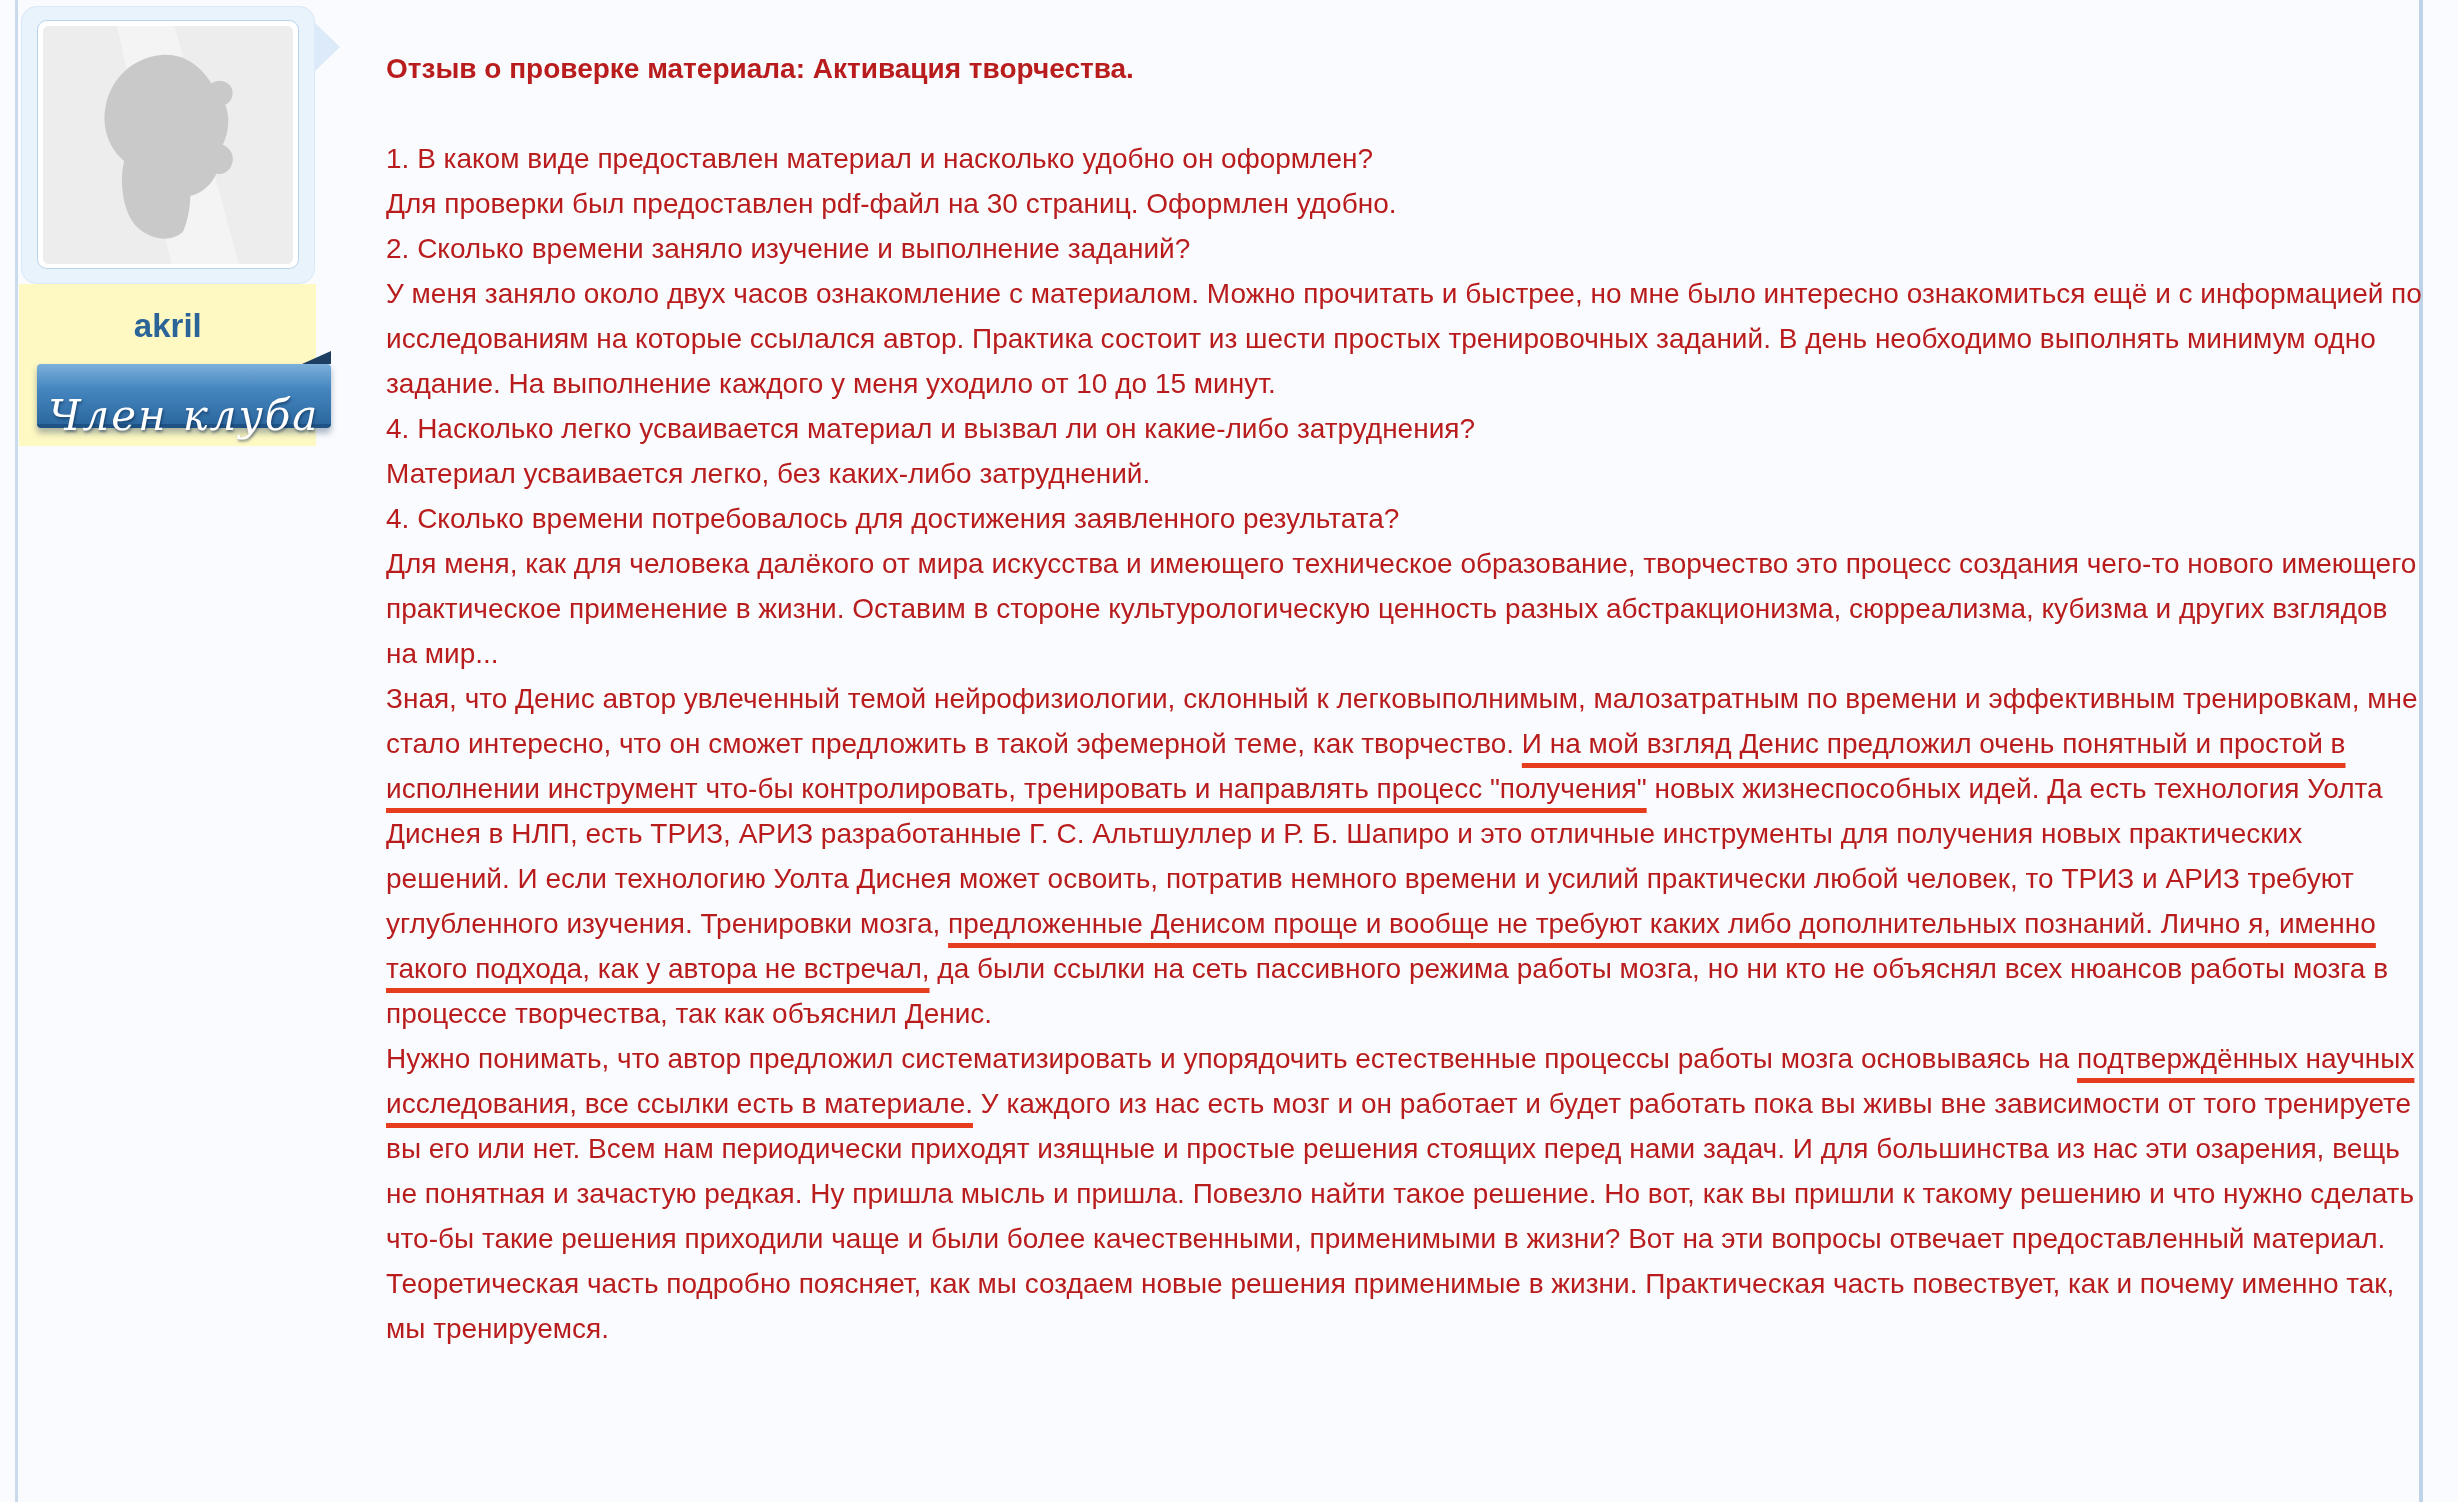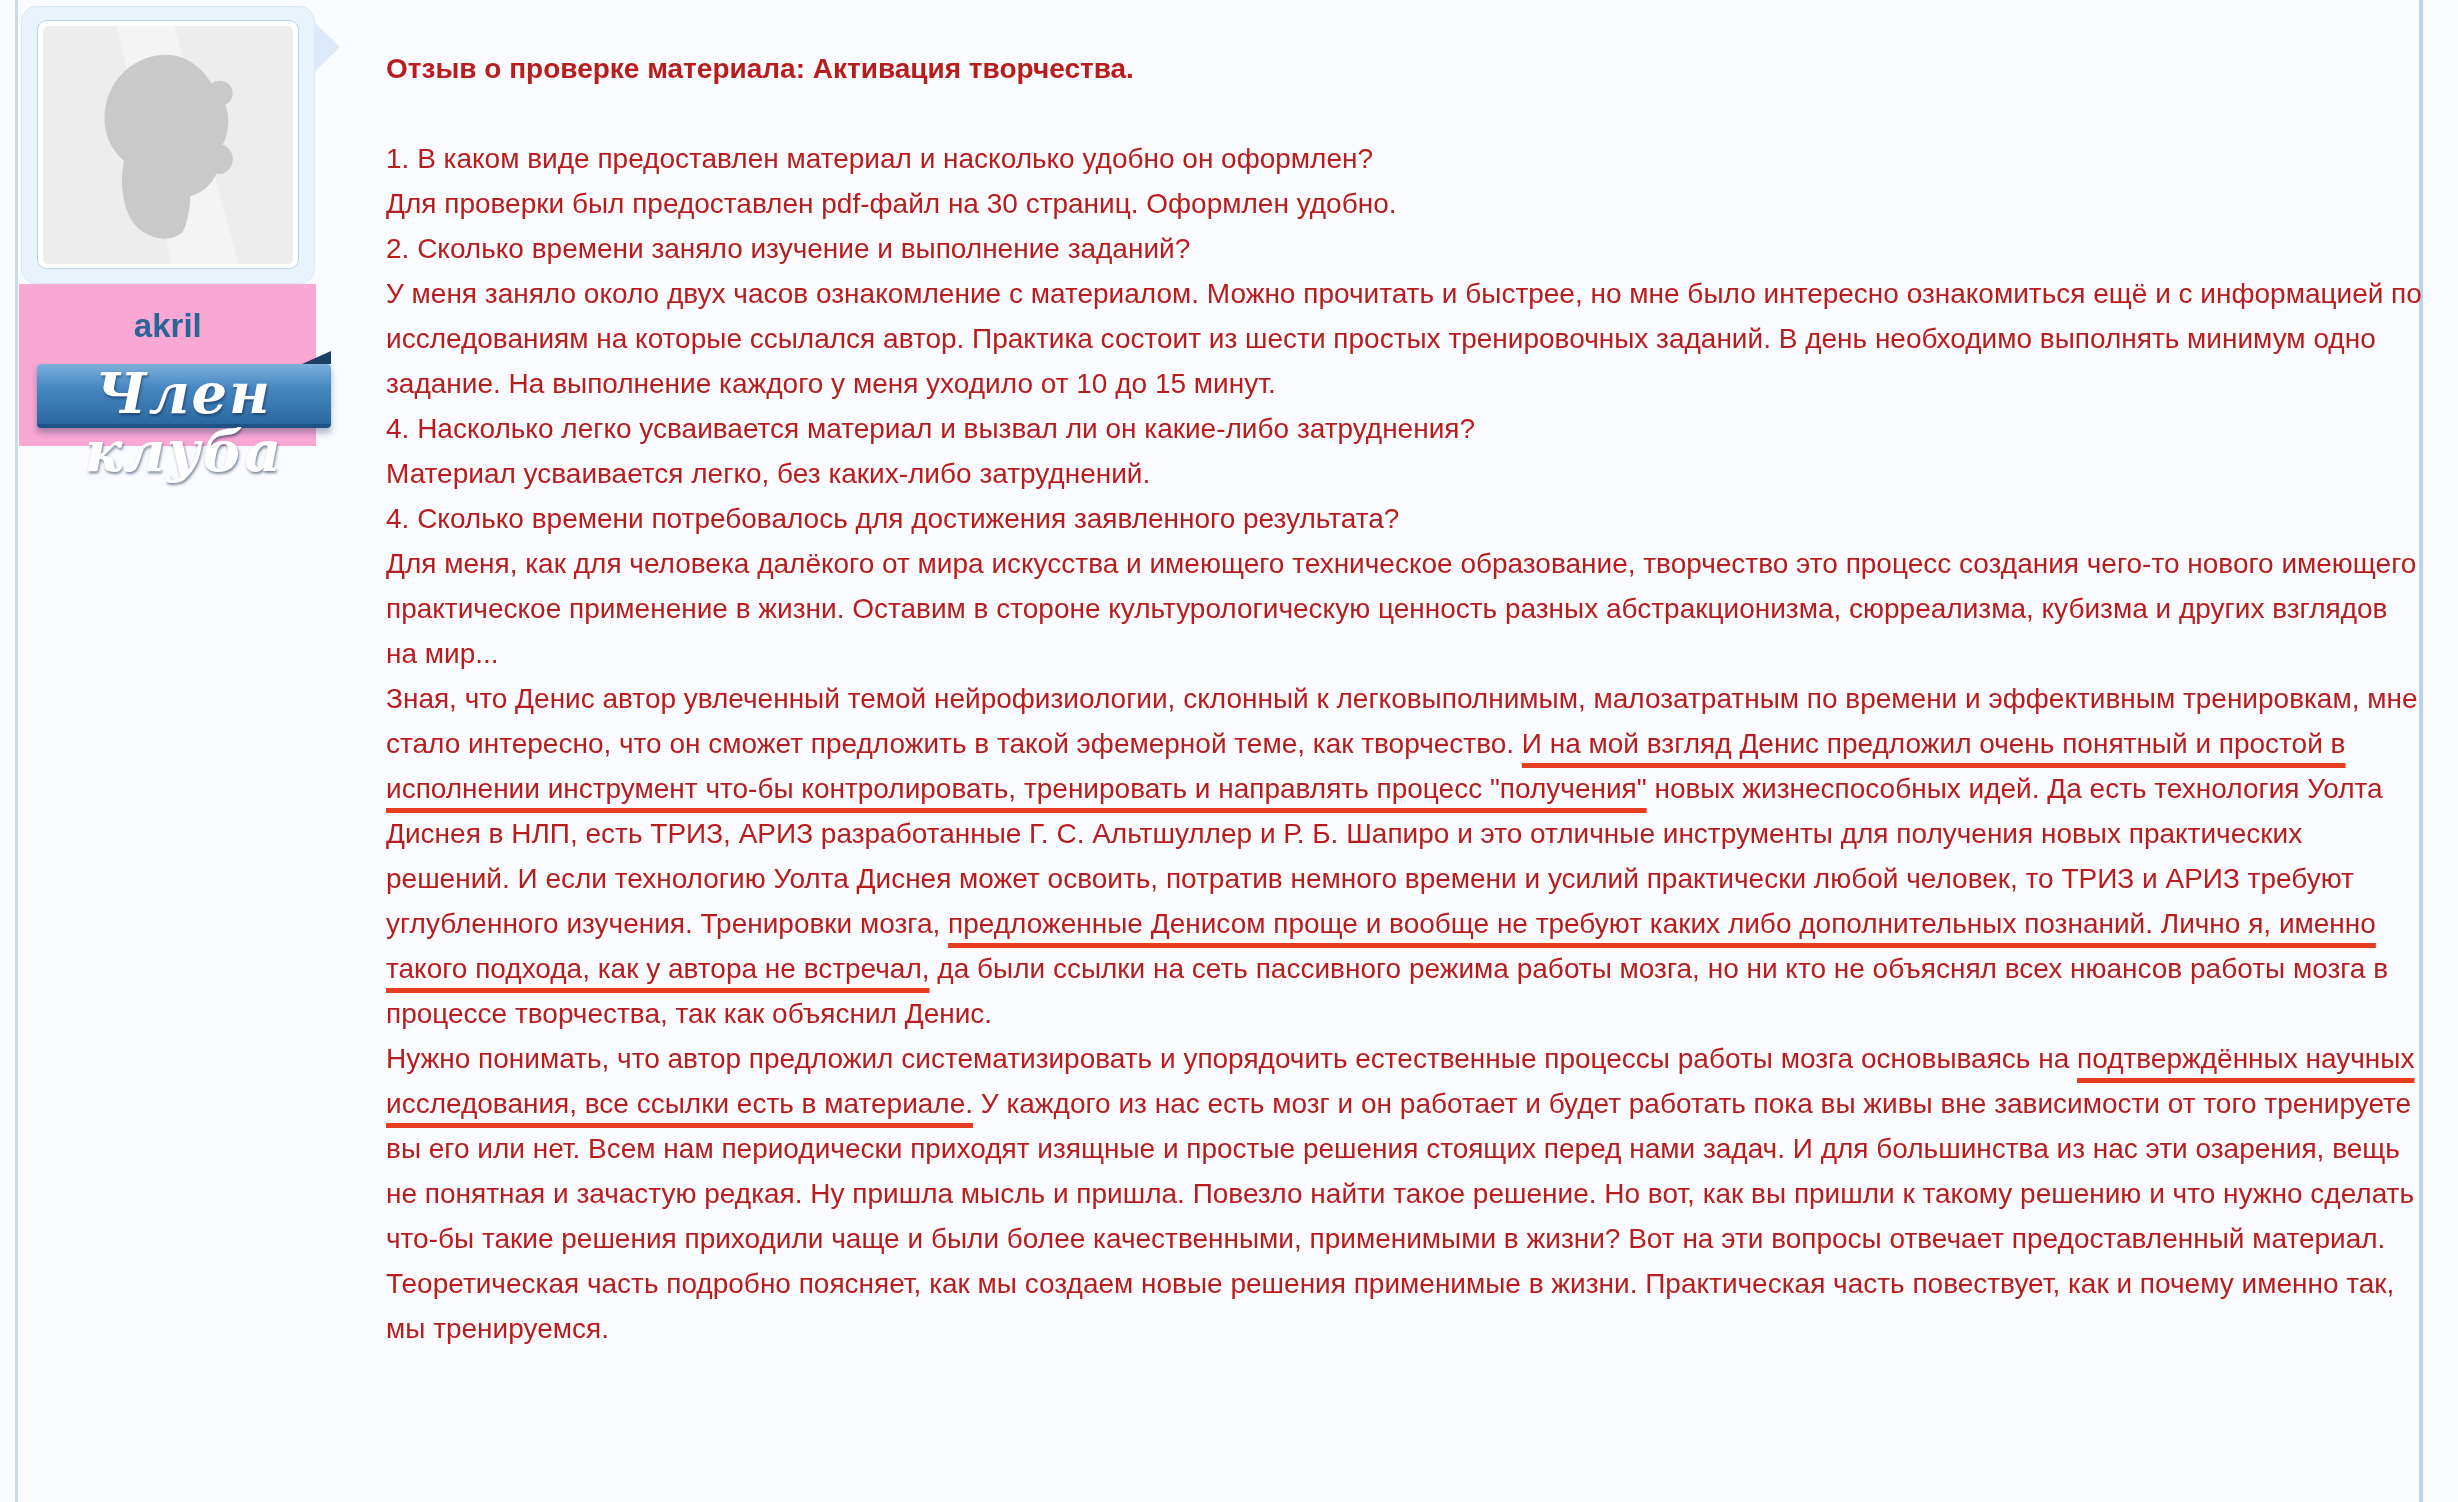--- a/index.html
+++ b/index.html
@@ -27,42 +27,43 @@
   .avatar-frame{
     position:absolute;left:15.4px;top:13.5px;right:15.4px;bottom:13.5px;
     background:#ffffff;border:1.9px solid #b9d3ec;border-radius:9.7px;
     padding:4.8px;box-sizing:border-box;
   }
   .avatar-img{width:100%;height:100%;background:#ededed;border-radius:5.8px;overflow:hidden;}
   .avatar-img svg{display:block;width:100%;height:100%;}
 
   .user-panel{
     position:absolute;left:19.3px;top:284px;width:297px;height:162px;
-    background:#f9a8d4;
+    background:#fef9c3;
   }
   .username{
     margin-top:23px;text-align:center;
     font-size:33px;font-weight:bold;color:#2b6496;
   }
   .ribbon{
     position:absolute;left:17.4px;top:80px;width:294px;height:60px;
     background:linear-gradient(180deg,#7db0da 0%,#4687c1 40%,#2c689f 100%);
     border-bottom:4.8px solid #1e5285;border-radius:3.9px;
     box-shadow:0 4.8px 6.8px rgba(20,50,90,.35);
     text-align:center;
   }
   .ribbon::before{
     content:"";position:absolute;top:-13.5px;right:0;width:0;height:0;
     border-left:29px solid transparent;border-bottom:13.5px solid #1c3e62;
   }
   .ribbon-label{
     display:inline-block;line-height:58px;
-    font-family:"DejaVu Serif",serif;font-style:italic;font-weight:bold;
-    font-size:56px;color:#ffffff;letter-spacing:1.9px;
+    font-family:"DejaVu Serif",serif;font-style:italic;font-weight:normal;
+    font-size:42px;color:#ffffff;letter-spacing:1.9px;
     text-shadow:1px 1.9px 2.9px rgba(10,35,70,.55);
+    margin-top:23px;
   }
 
   
   .content{
     position:absolute;left:386px;top:46px;width:2039px;
     font-size:28px;line-height:45px;color:#b91c1c;
   }
   .content p{margin:0;}
   .content p.title{font-weight:bold;margin-bottom:45px;}
   .content p.q{font-weight:normal;}

